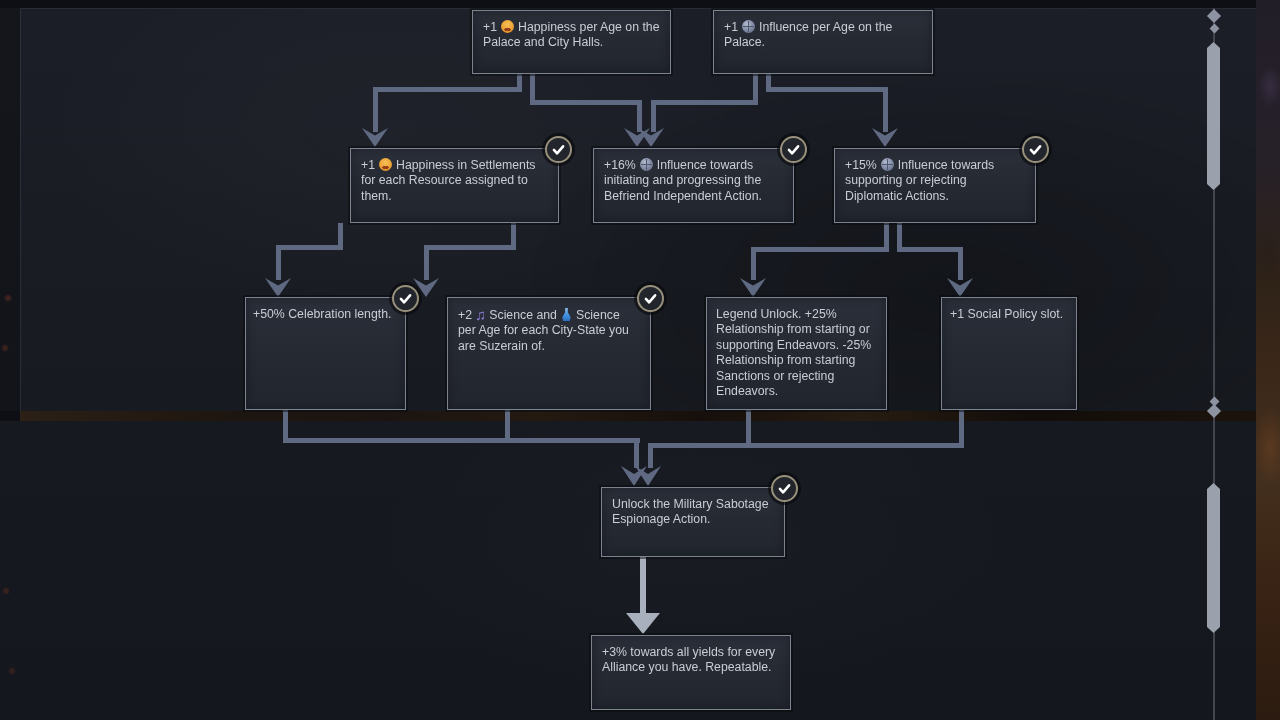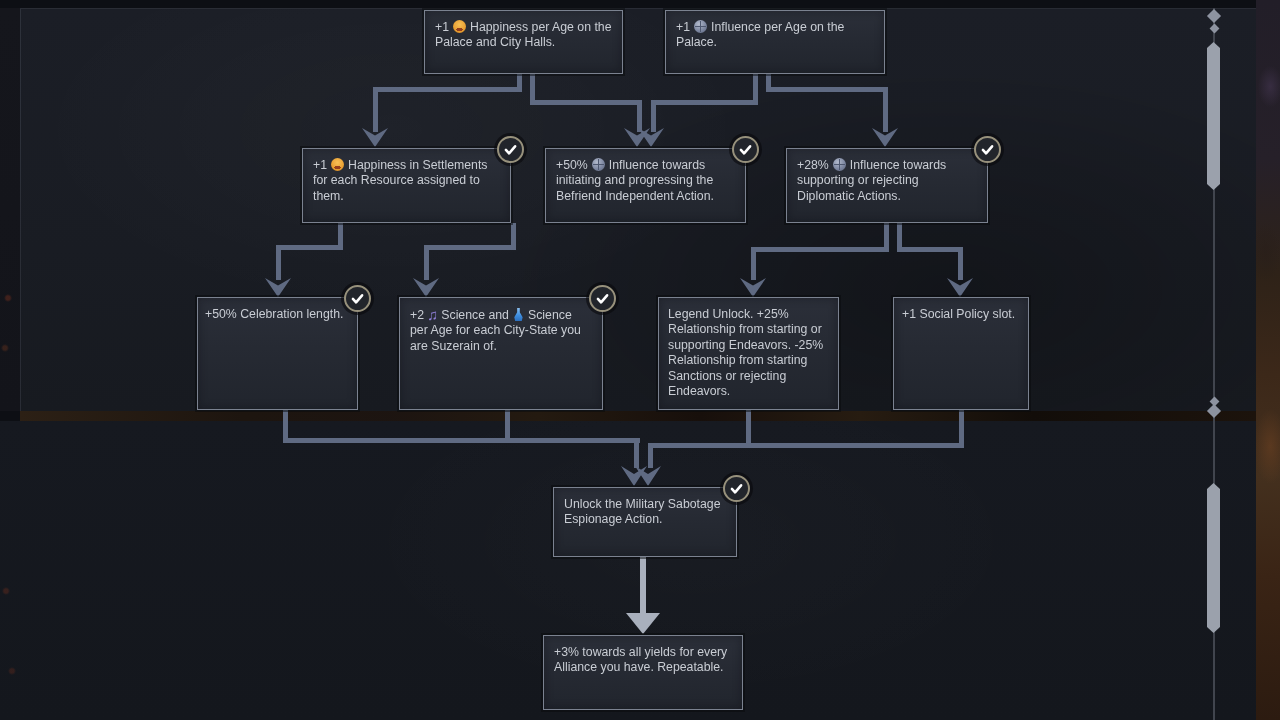--- a/index.html
+++ b/index.html
@@ -58,20 +58,21 @@
     clip-path:polygon(0 0,100% 0,50% 100%);
   }
   
   .node{
     position:absolute;box-sizing:border-box;z-index:2;
     background:linear-gradient(180deg,#2b2f39 0%,#262a33 45%,#21252d 100%);
     border:1px solid #7b8290;
     box-shadow:0 0 0 2px rgba(8,9,12,0.5), inset 0 0 10px rgba(8,10,14,0.35);
     color:#c9cdd4;font-size:12.3px;line-height:15.4px;
     padding:9px 10px;
+    margin-left:48px;
   }
   .node .nowrap{white-space:nowrap;}
   
   .badge{
     position:absolute;top:-13px;right:-14px;width:27px;height:27px;z-index:3;
     background:#22252b;border:2px solid #97917c;border-radius:50%;
     box-shadow:0 0 0 3px rgba(8,9,11,0.6);
     display:flex;align-items:center;justify-content:center;box-sizing:border-box;
   }
   .badge svg{width:17px;height:17px;}
@@ -179,29 +180,29 @@
       </svg>
     </div>
   <span>+1</span><span class="ic ic-happiness"></span><span>Happiness in Settlements for each Resource assigned to them.</span>
 </div>
 <div class="node" style="left:545px;top:148px;width:201px;height:75px">
   <div class="badge">
       <svg viewBox="0 0 24 24">
         <path d="M5.5 12.5l4.5 5 8.5-10" stroke="#ffffff" stroke-width="3.6" fill="none" stroke-linecap="round" stroke-linejoin="round"></path>
       </svg>
     </div>
-  <span>+50%</span><span class="ic ic-influence"></span><span>Influence towards initiating and progressing the Befriend Independent Action.</span>
+  <span>+16%</span><span class="ic ic-influence"></span><span>Influence towards initiating and progressing the Befriend Independent Action.</span>
 </div>
 <div class="node" style="left:786px;top:148px;width:202px;height:75px">
   <div class="badge">
       <svg viewBox="0 0 24 24">
         <path d="M5.5 12.5l4.5 5 8.5-10" stroke="#ffffff" stroke-width="3.6" fill="none" stroke-linecap="round" stroke-linejoin="round"></path>
       </svg>
     </div>
-  <span>+28%</span><span class="ic ic-influence"></span><span>Influence towards supporting or rejecting Diplomatic Actions.</span>
+  <span>+15%</span><span class="ic ic-influence"></span><span>Influence towards supporting or rejecting Diplomatic Actions.</span>
 </div>
 
 <div class="node" style="left:197px;top:297px;width:161px;height:113px;padding-left:7px;padding-right:4px">
   <div class="badge">
       <svg viewBox="0 0 24 24">
         <path d="M5.5 12.5l4.5 5 8.5-10" stroke="#ffffff" stroke-width="3.6" fill="none" stroke-linecap="round" stroke-linejoin="round"></path>
       </svg>
     </div>
   <span class="nowrap">+50% Celebration length.</span>
 </div>

